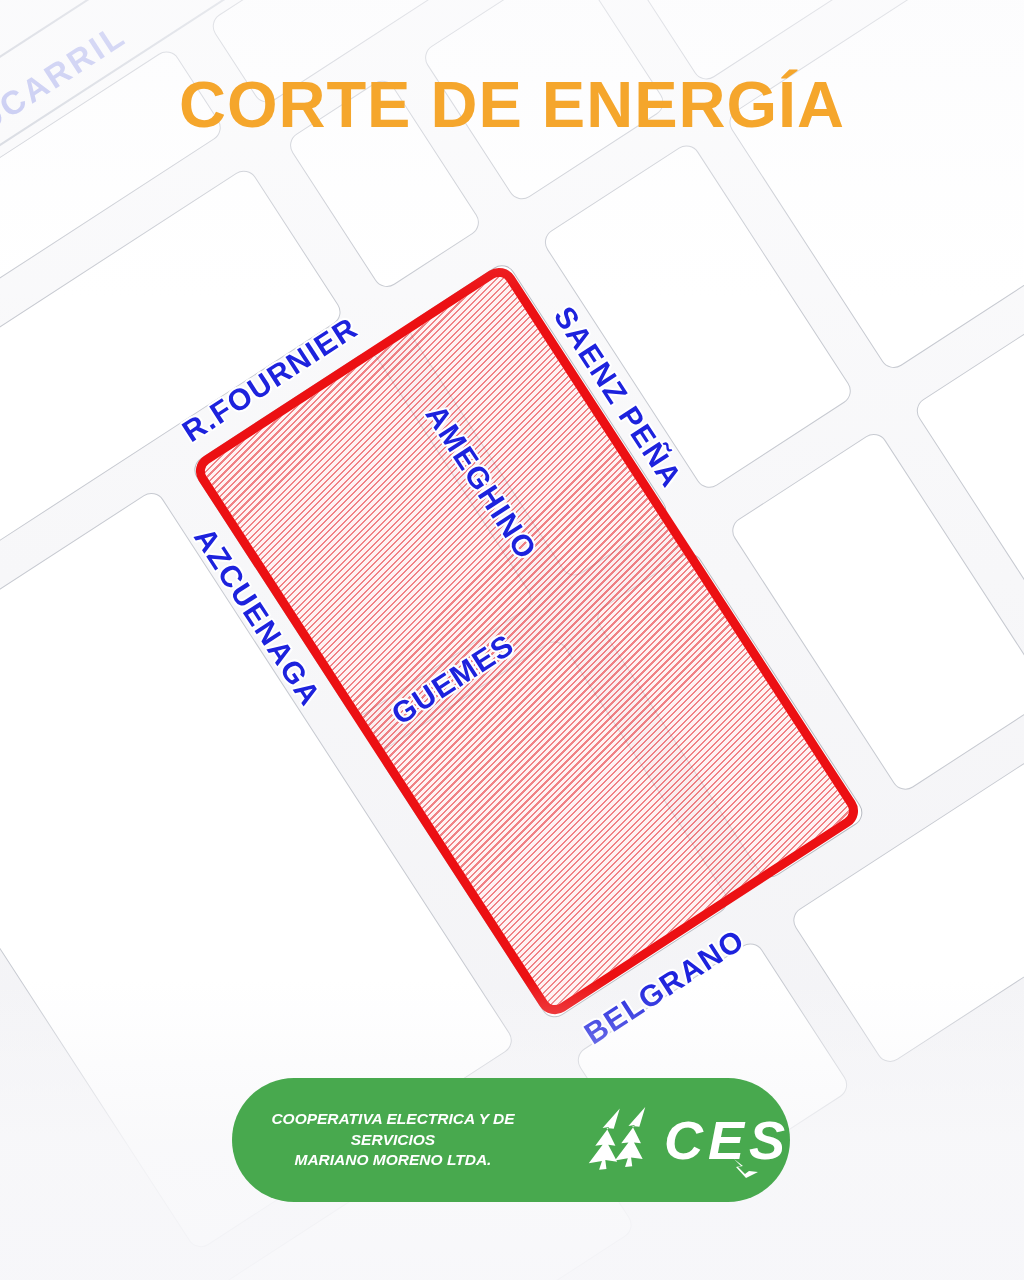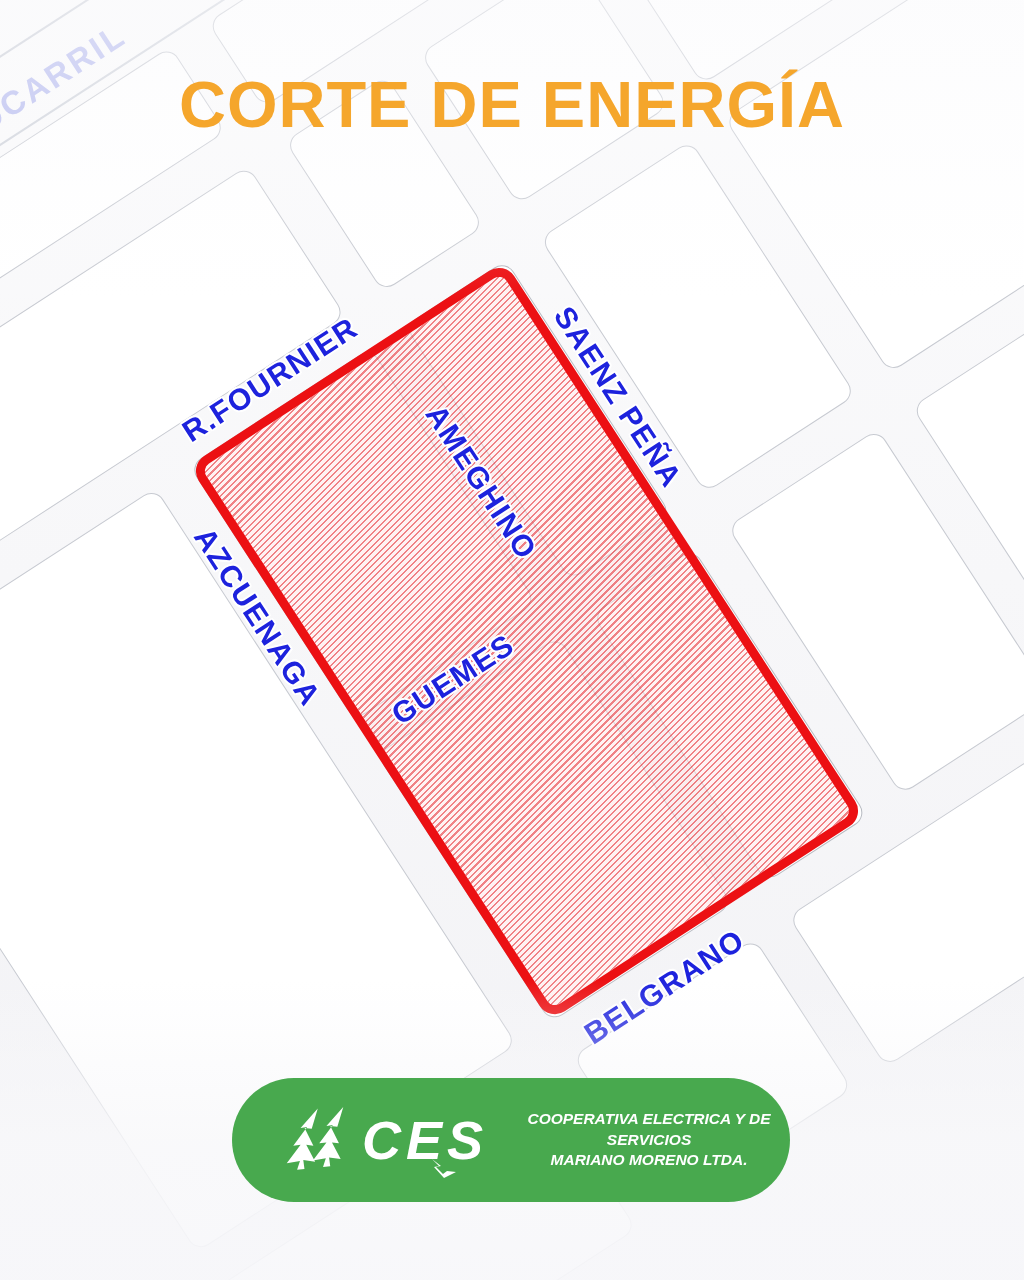--- a/index.html
+++ b/index.html
@@ -120,30 +120,30 @@
 </div>
 
 <div id="fade-top"></div>
 <div id="fade-bottom"></div>
 
 <div id="title">
   <div>CORTE DE ENERGÍA</div>
 </div>
 
 <div id="badge">
+  <div id="badge-text">
+    <div>COOPERATIVA ELECTRICA Y DE SERVICIOS</div>
+    <div>MARIANO MORENO LTDA.</div>
+  </div>
   <div id="badge-logo">
     <svg id="logo-trees" viewBox="0 0 80 82">
       <g fill="#ffffff" transform="skewX(-8) translate(10,0)">
         <path d="M30 2 L12 26 L20 25 L6 48 L15 47 L1 70 L17 67 L15 78 L24 77 L21 66 L36 68 L22 47 L31 48 L17 26 L26 27 Z"></path>
         <path transform="translate(32,-2) scale(0.98)" d="M30 2 L12 26 L20 25 L6 48 L15 47 L1 70 L17 67 L15 78 L24 77 L21 66 L36 68 L22 47 L31 48 L17 26 L26 27 Z"></path>
       </g>
     </svg>
     <div id="logo-acronym">CES
       <svg id="logo-bolt" viewBox="0 0 26 24">
         <path fill="#ffffff" d="M2 0 L9 7 L4 8 L14 19 L26 13 L17 12 L13 15 L6 8 L11 7 Z"></path>
       </svg>
     </div>
   </div>
-  <div id="badge-text">
-    <div>COOPERATIVA ELECTRICA Y DE SERVICIOS</div>
-    <div>MARIANO MORENO LTDA.</div>
-  </div>
 </div>
 
 </body></html>

